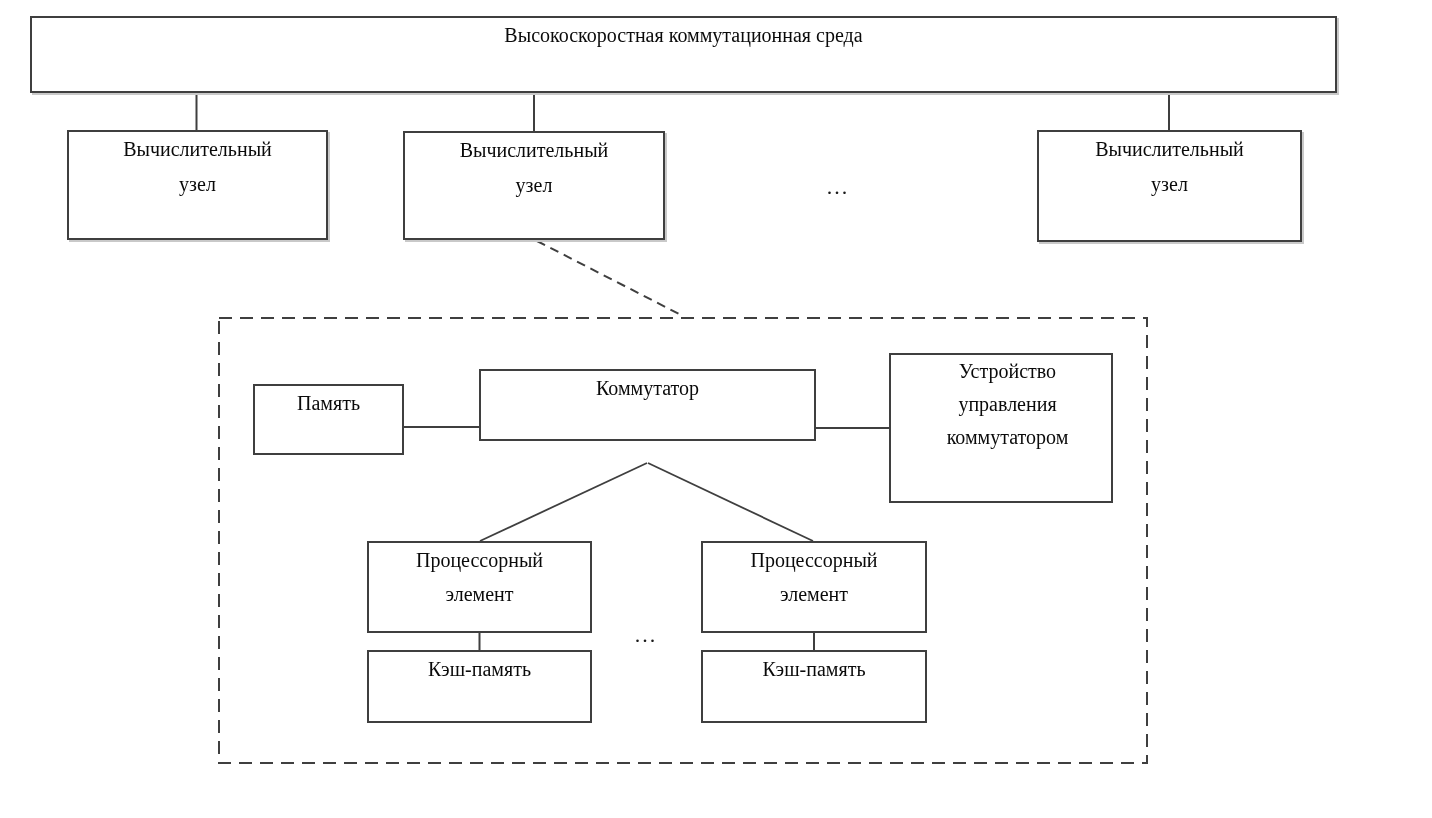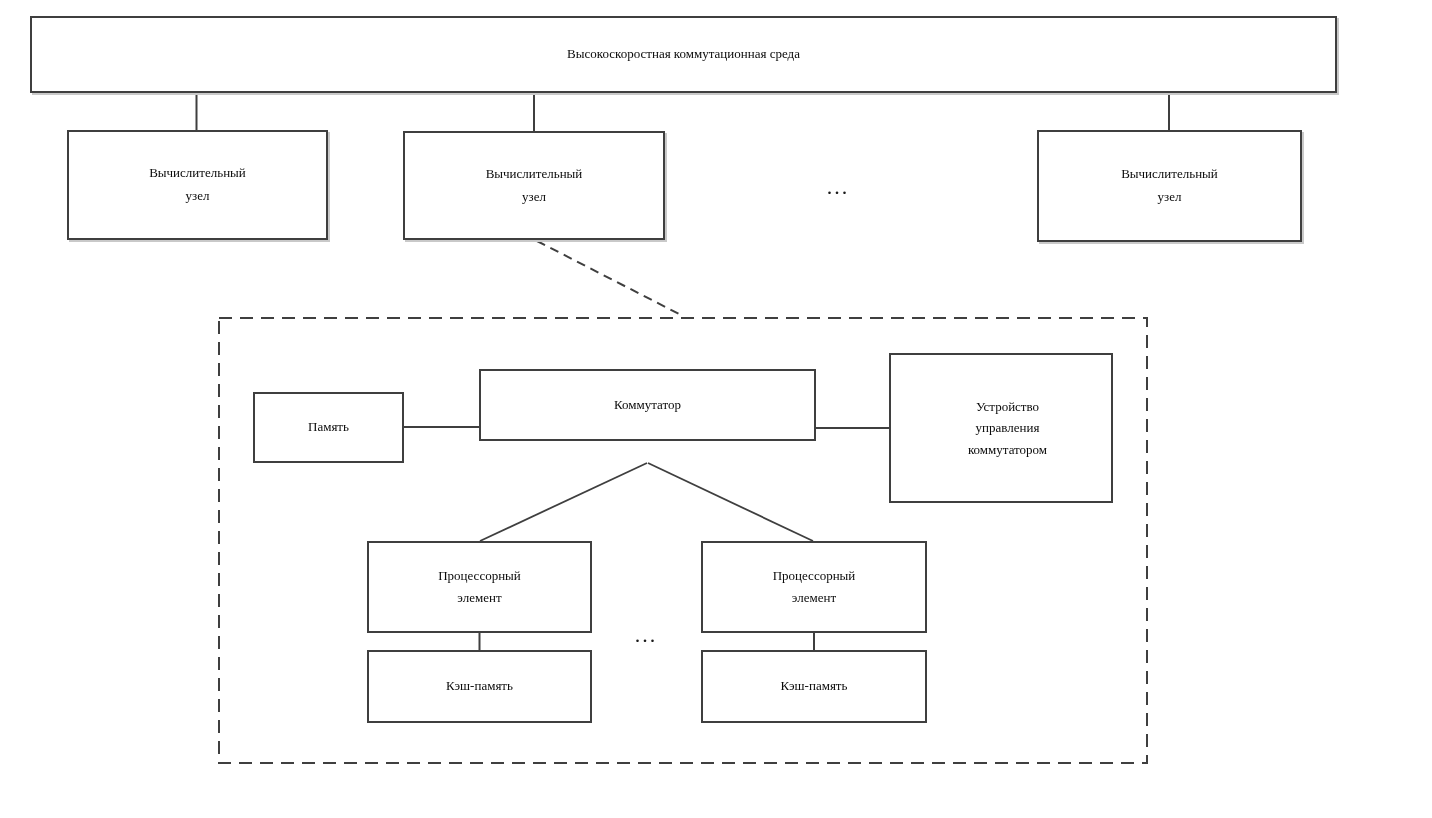--- a/index.html
+++ b/index.html
@@ -22,35 +22,34 @@
     top: 0;
     width: 1432px;
     height: 818px;
   }
   .box {
     position: absolute;
     box-sizing: border-box;
     border: 2px solid #3f3f3f;
     background: #ffffff;
     display: flex;
-    align-items: center;
     justify-content: center;
     text-align: center;
-    font-size: 13px;
+    font-size: 20px;
     line-height: 1.75;
     white-space: pre-line;
   }
   .shadowed {
     box-shadow: 2px 2px 0 #c9c9c9;
   }
   .top-box      { left: 30px;   top: 16px;  width: 1307px; height: 77px; }
   .node-1       { left: 67px;   top: 130px; width: 261px;  height: 110px; }
   .node-2       { left: 403px;  top: 131px; width: 262px;  height: 109px; }
   .node-3       { left: 1037px; top: 130px; width: 265px;  height: 112px; }
-  .memory-box   { left: 253px;  top: 392px; width: 151px;  height: 71px; }
+  .memory-box   { left: 253px;  top: 384px; width: 151px;  height: 71px; }
   .switch-box   { left: 479px;  top: 369px; width: 337px;  height: 72px; }
   .control-box  { left: 889px;  top: 353px; width: 224px;  height: 150px; line-height: 1.65; padding-left: 13px; }
   .pe-1         { left: 367px;  top: 541px; width: 225px;  height: 92px; line-height: 1.7; }
   .pe-2         { left: 701px;  top: 541px; width: 226px;  height: 92px; line-height: 1.7; }
   .cache-1      { left: 367px;  top: 650px; width: 225px;  height: 73px; }
   .cache-2      { left: 701px;  top: 650px; width: 226px;  height: 73px; }
   .ellipsis {
     position: absolute;
     width: 44px;
     height: 30px;

